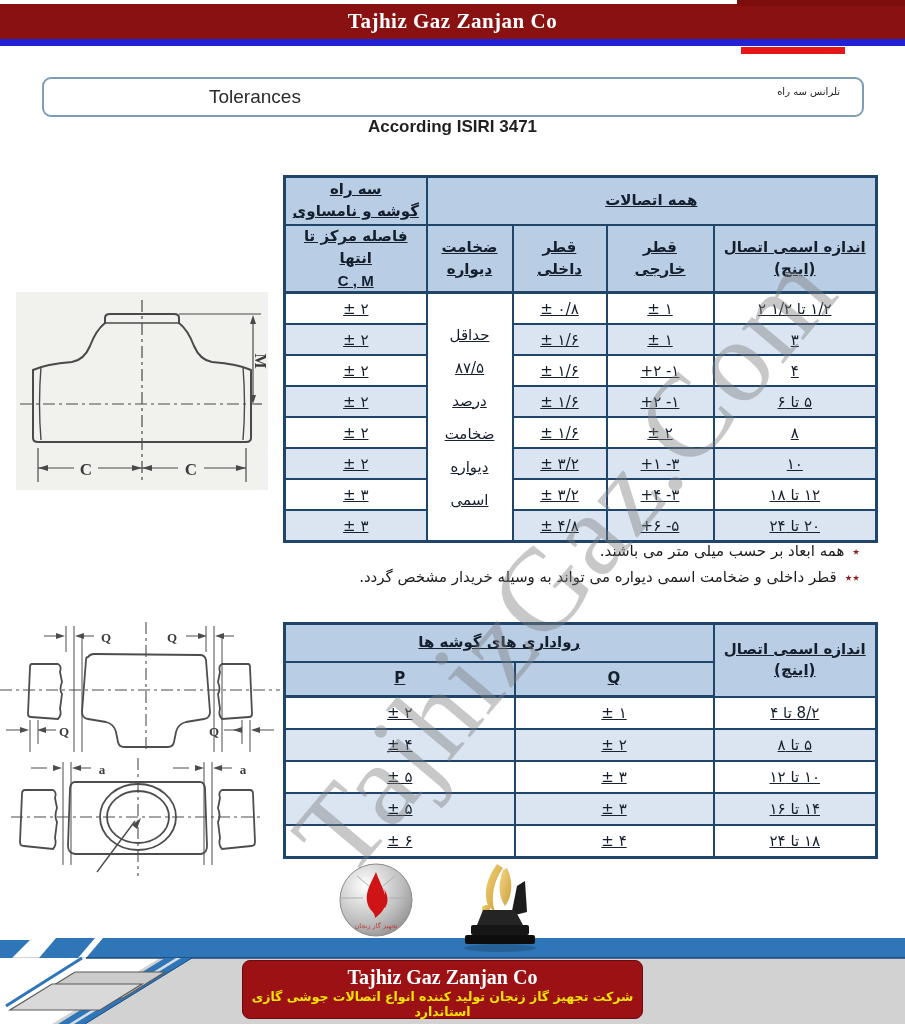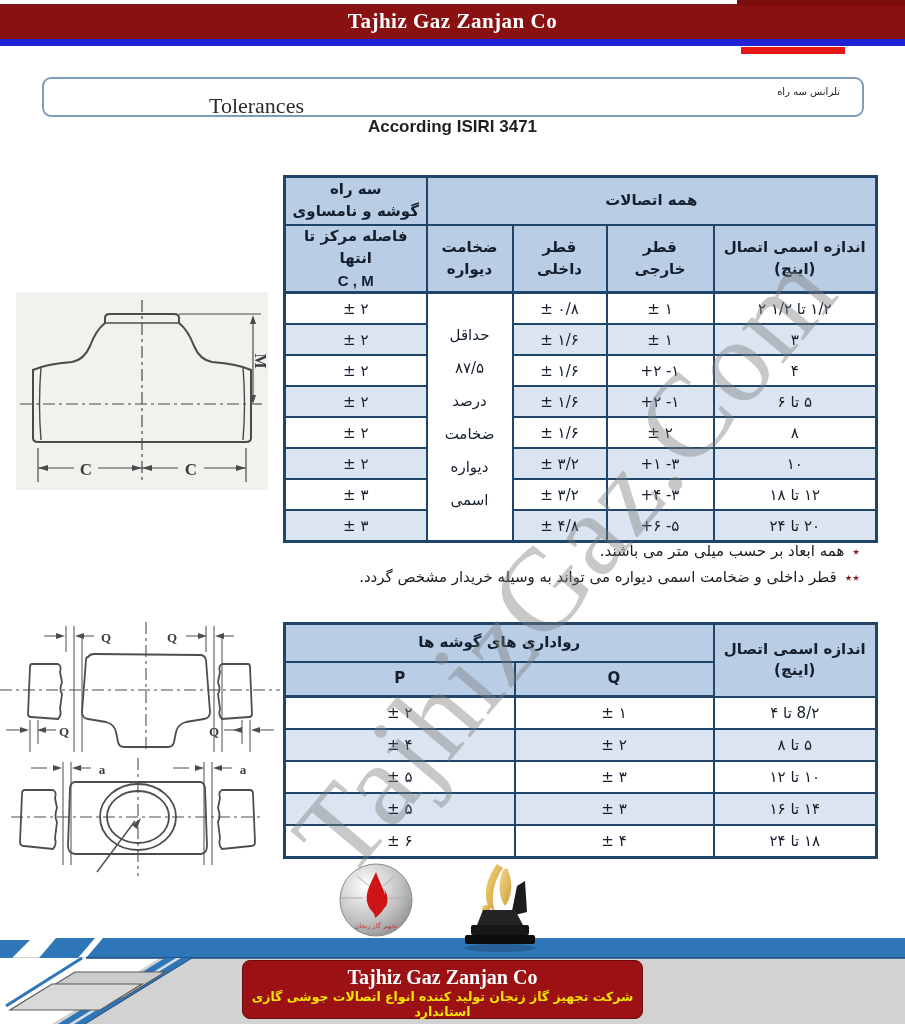--- a/index.html
+++ b/index.html
@@ -14,28 +14,28 @@
   .top-bar{left:0;top:4px;width:905px;height:35px;background:#8a1111;z-index:20;
            display:flex;align-items:center;justify-content:center;}
   .top-bar .company{color:#ffffff;font-family:"Liberation Serif","DejaVu Serif",serif;
            font-weight:bold;font-size:21px;letter-spacing:.5px;}
   .blue-rule{left:0;top:39px;width:905px;height:7px;background:#2121d6;z-index:20;}
   .red-dash{left:741px;top:47px;width:104px;height:7px;background:#e81717;z-index:20;}
 
   
   .title-box{left:42px;top:77px;width:818px;height:36px;background:#ffffff;
     border:2px solid #7f9db9;border-radius:9px;z-index:10;}
-  .title-en{position:absolute;left:165px;top:14px;font-size:22px;color:#2b2b2b;
-    font-family:Liberation Serif, serif;}
+  .title-en{position:absolute;left:165px;top:7px;font-size:19px;color:#2b2b2b;
+    font-family:Liberation Sans, sans-serif;}
   .title-fa{position:absolute;right:22px;top:7px;font-size:10px;color:#1a1a1a;direction:rtl;}
   .subtitle{left:0;top:117px;width:905px;text-align:center;font-weight:bold;font-size:17px;
     color:#1f1f1f;font-family:"Liberation Sans","DejaVu Sans",sans-serif;z-index:10;}
 
   
-  table{border-collapse:collapse;table-layout:fixed;background:#ffffff;}
+  table{border-collapse:collapse;table-layout:fixed;background:#ffffff;text-decoration:underline;}
   #t1{position:absolute;left:283px;top:175px;width:592px;z-index:10;border:3px solid #20456a;}
   #t2{position:absolute;left:283px;top:622px;width:592px;z-index:10;border:3px solid #20456a;padding-left:15px;}
   th,td{border:2px solid #20456a;text-align:center;vertical-align:middle;
     padding:0 3px;color:#141e2c;overflow:hidden;}
   th{background:#b9cde5;font-weight:bold;font-size:15px;direction:rtl;line-height:1.45;}
   th .latin{direction:ltr;font-family:"Liberation Sans","DejaVu Sans",sans-serif;}
   thead tr:last-child th{border-bottom:3px solid #20456a;}
   #t1 thead tr:nth-child(1) th{height:46px;}
   #t1 thead tr:nth-child(2) th{height:54px;}
   #t1 td{height:29px;font-size:15px;}

